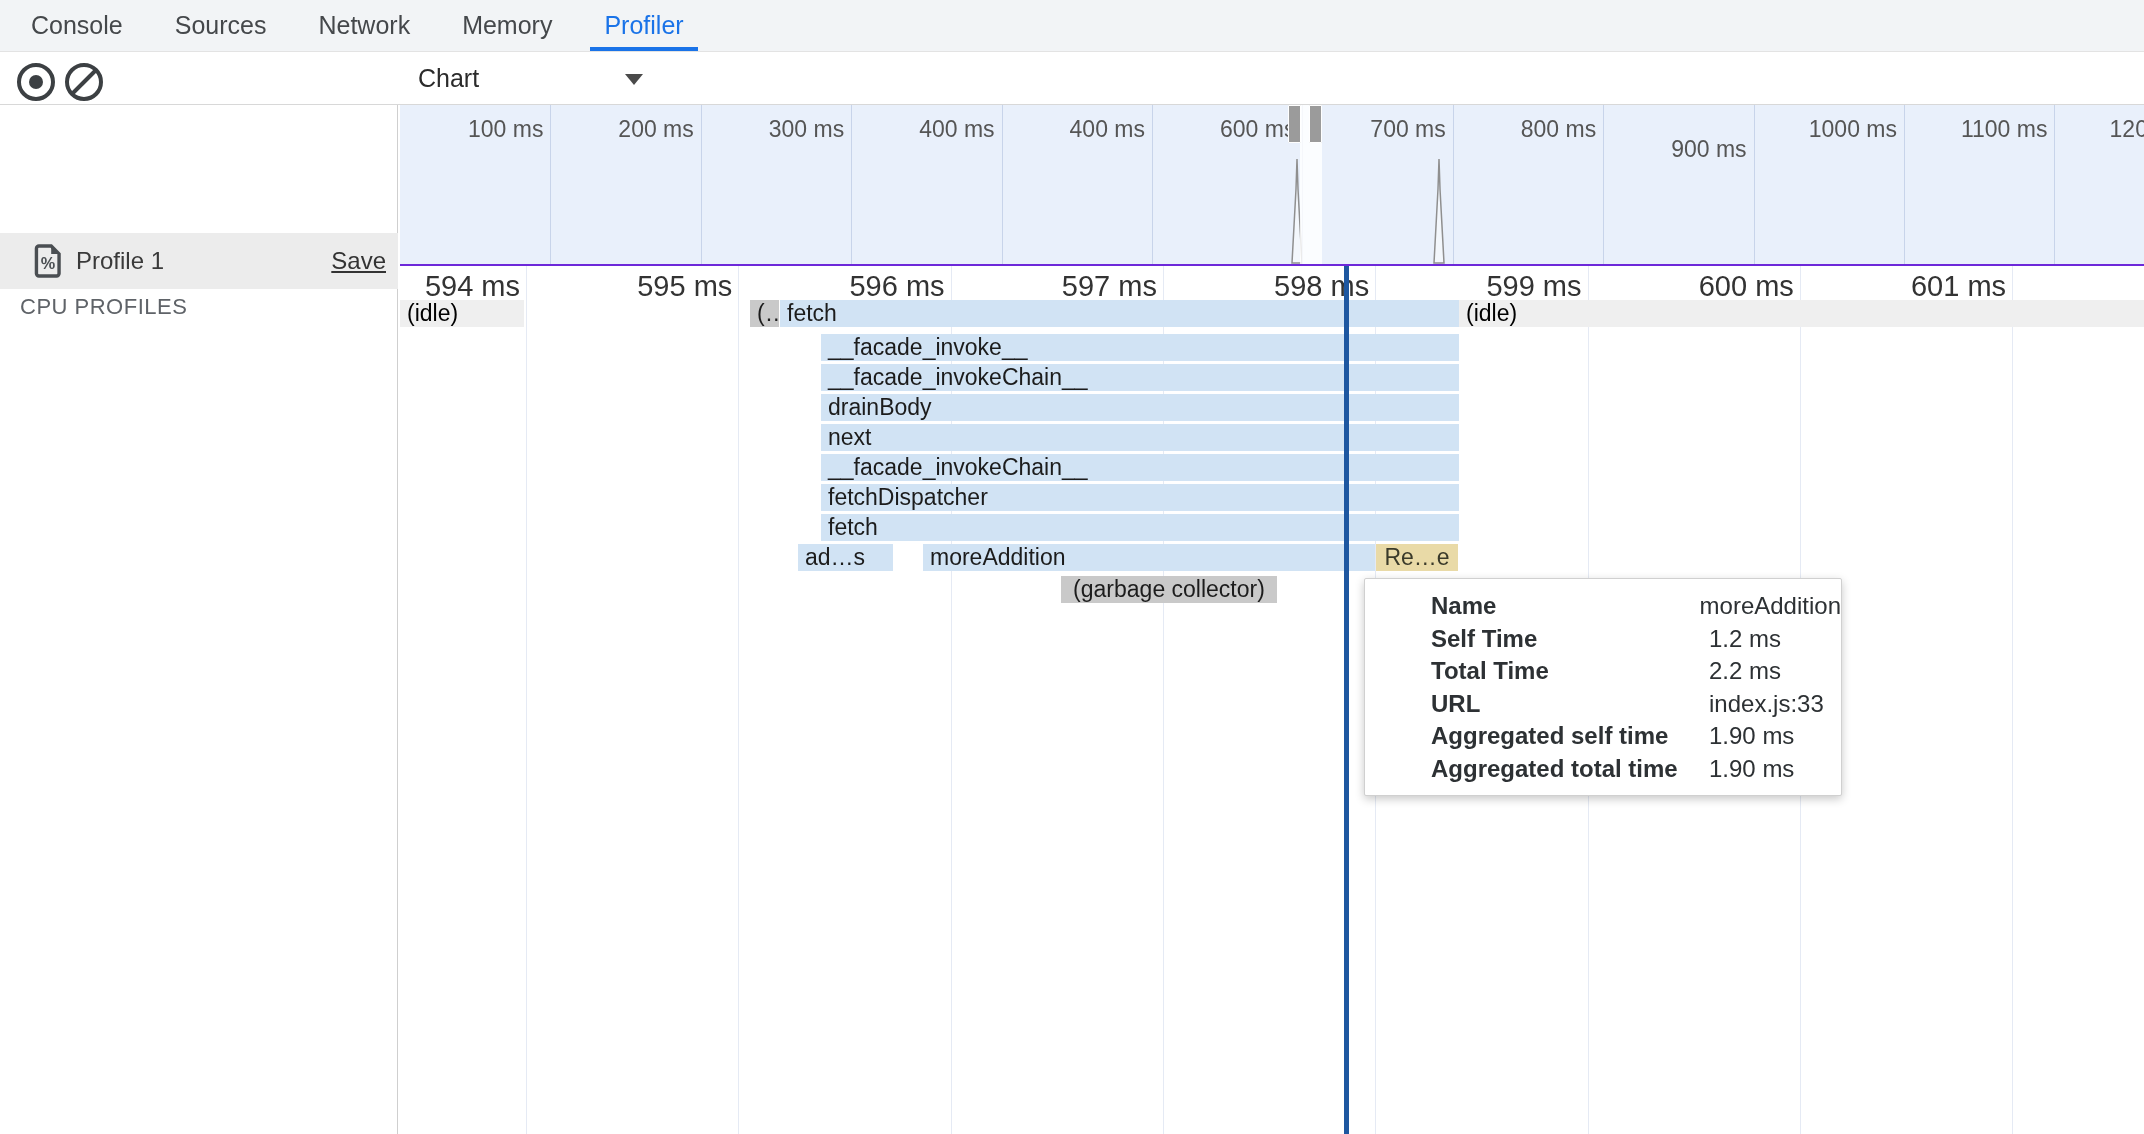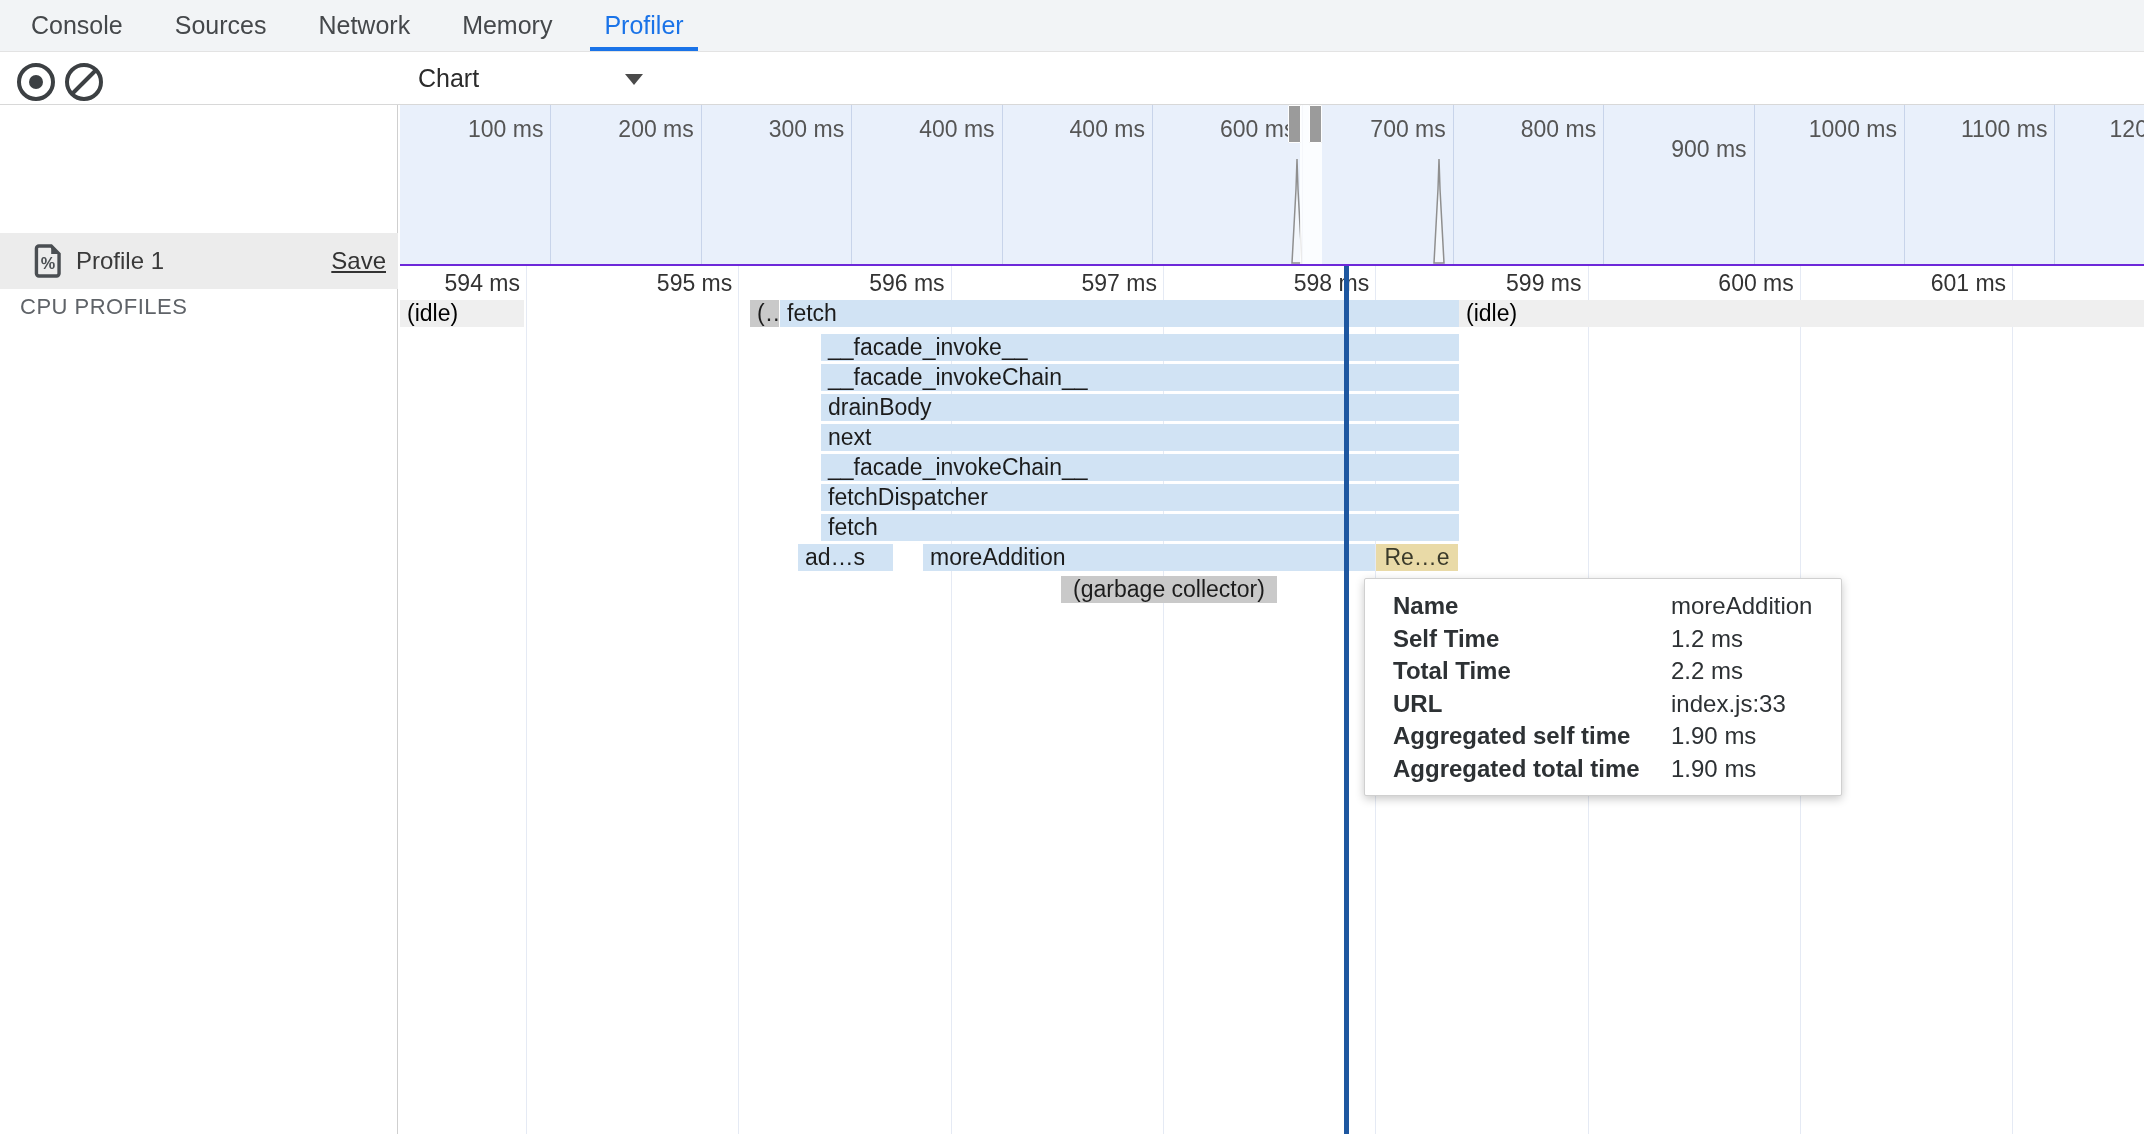--- a/index.html
+++ b/index.html
@@ -27,31 +27,31 @@
   
   #overview{position:absolute;left:400px;top:105px;width:1744px;height:159px;background:#e9f0fb;overflow:hidden;border-bottom:2px solid #6d28d9;padding-left:14px;}
   .ov-div{position:absolute;top:0;bottom:0;width:1px;background:#c8d4ea;}
   .ov-label{position:absolute;top:11px;width:152px;text-align:right;font-size:23px;color:#555;white-space:nowrap;}
   #ov-spikes{position:absolute;left:0;top:0;width:1744px;height:159px;}
   .sel-window{position:absolute;top:0;bottom:0;background:rgba(255,255,255,.82);}
   .sel-handle{position:absolute;top:0;background:#9b9b9b;border:1px solid #fff;box-sizing:border-box;border-radius:1px;}
   
   #detail{position:absolute;left:400px;top:266px;width:1744px;height:868px;background:#fff;overflow:hidden;}
   .gridline{position:absolute;top:0;bottom:0;width:1px;background:#e5eaf4;z-index:1;}
-  .ruler-label{position:absolute;top:4px;width:190px;text-align:right;font-size:23px;color:#333;white-space:nowrap;z-index:2;}
+  .ruler-label{position:absolute;top:4px;width:190px;text-align:right;font-size:29px;color:#333;white-space:nowrap;z-index:2;}
   .bar{position:absolute;height:27px;line-height:27px;font-size:23px;color:#1c1c1c;padding-left:7px;box-sizing:border-box;white-space:nowrap;overflow:hidden;z-index:2;cursor:default;}
   .kind-js{background:#d1e3f4;}
   .kind-idle{background:#efefef;color:#000000;}
   .kind-trunc{background:#c9c9c9;}
   .kind-gc{background:#c9c9c9;text-align:center;padding-left:0;}
   .kind-hot{background:#e9daa7;text-align:center;padding-left:0;color:#3a3a2a;}
   #marker-line{position:absolute;top:0;bottom:0;width:5px;background:#1e57a0;z-index:3;}
   
   #tooltip{position:absolute;background:#fff;border:1px solid #d0d0d0;box-shadow:0 3px 10px rgba(0,0,0,.22);z-index:4;box-sizing:border-box;padding:11px 0 0 28px;border-radius:2px;}
-  .tt-row{display:flex;height:32.5px;line-height:32.5px;font-size:24px;}
+  .tt-row{display:flex;height:32.5px;line-height:32.5px;font-size:24px;margin-left:38px;}
   .tt-label{width:278px;font-weight:bold;color:#2d3134;}
   .tt-value{color:#2d3134;}
 </style>
 </head>
 <body>
 
 <div id="stage">
 
   <div id="toolbar">
     <div id="record-btn" title=""></div>

